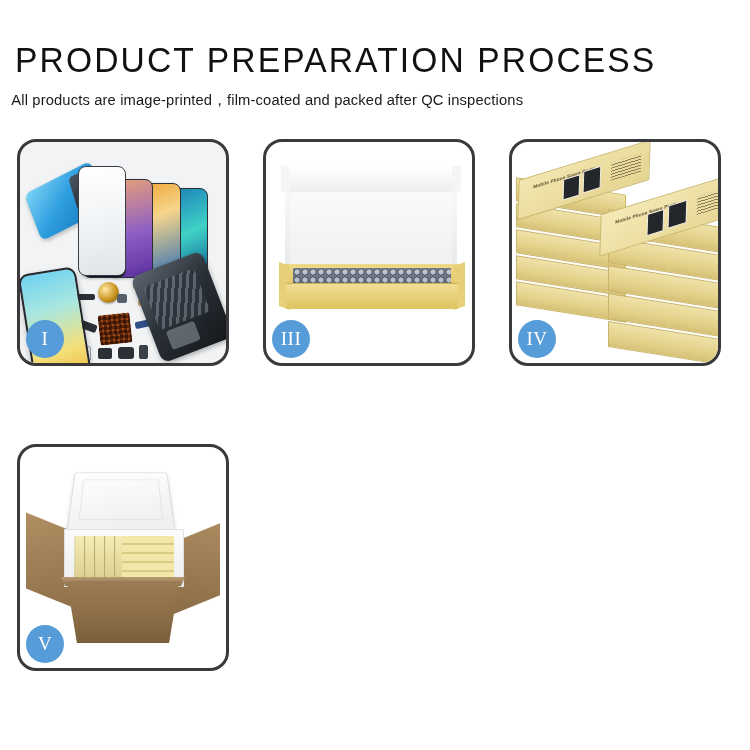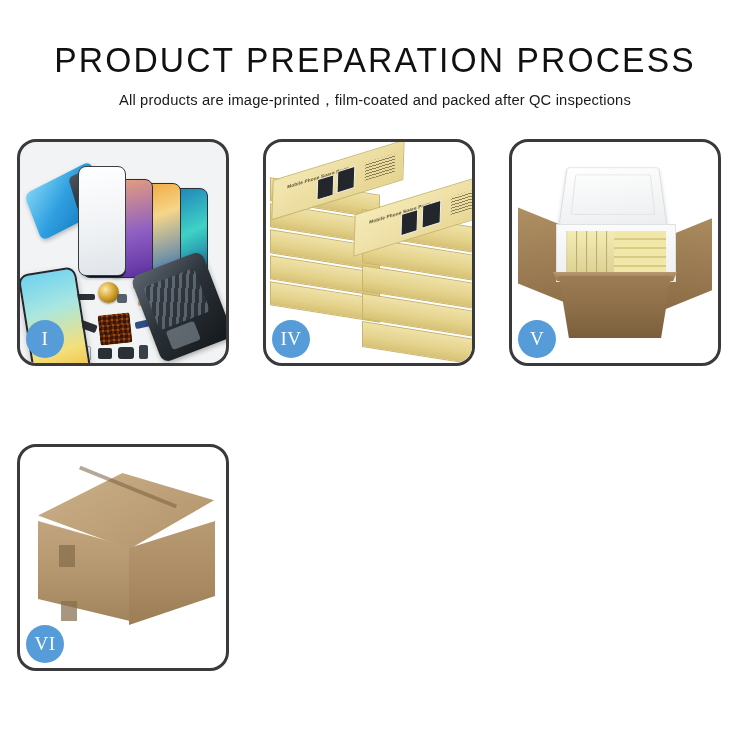--- a/index.html
+++ b/index.html
@@ -20,21 +20,20 @@
     height: 750px;
     box-sizing: border-box;
   }
 
   
   .header {
     position: absolute;
     top: 0;
     left: 0;
     width: 750px;
-    text-align: center;
   }
   .title {
     margin: 0;
     padding-top: 42px;
     font-size: 35px;
     font-weight: 500;
     letter-spacing: 2.2px;
     color: #111111;
     line-height: 1.05;
     white-space: nowrap;
@@ -476,20 +475,31 @@
         <div class="part pj"></div>
         <div class="part pk"></div>
         <div class="part pl"></div>
         <div class="part pm"></div>
         <div class="part pn"></div>
       </div>
       <div class="badge">I</div>
     </div>
 
 
+    <div class="panel p3">
+      <div class="photo">
+        <div class="lid"></div>
+        <div class="foam"></div>
+        <div class="lidtop"></div>
+        <div class="tray"></div>
+        <div class="wrap"></div>
+        <div class="trayface"></div>
+      </div>
+      <div class="badge">III</div>
+    </div>
 
     <div class="panel p4">
       <div class="photo">
         <div class="stack">
           <div class="bx L5"></div>
           <div class="bx L4"></div>
           <div class="bx L3"></div>
           <div class="bx L2"></div>
           <div class="bx L1"></div>
 
@@ -529,26 +539,15 @@
           <span class="slab" style="left:32px"></span>
           <span class="slab" style="left:42px"></span>
           <span class="flat"></span>
         </div>
         <div class="rim"></div>
         <div class="front"></div>
       </div>
       <div class="badge">V</div>
     </div>
 
-    <div class="panel p6">
-      <div class="photo">
-        <div class="top"></div>
-        <div class="seam"></div>
-        <div class="left"></div>
-        <div class="right"></div>
-        <div class="tab1"></div>
-        <div class="tab2"></div>
-      </div>
-      <div class="badge">VI</div>
-    </div>
 
   </div>
 </div>
 
 </body></html>

